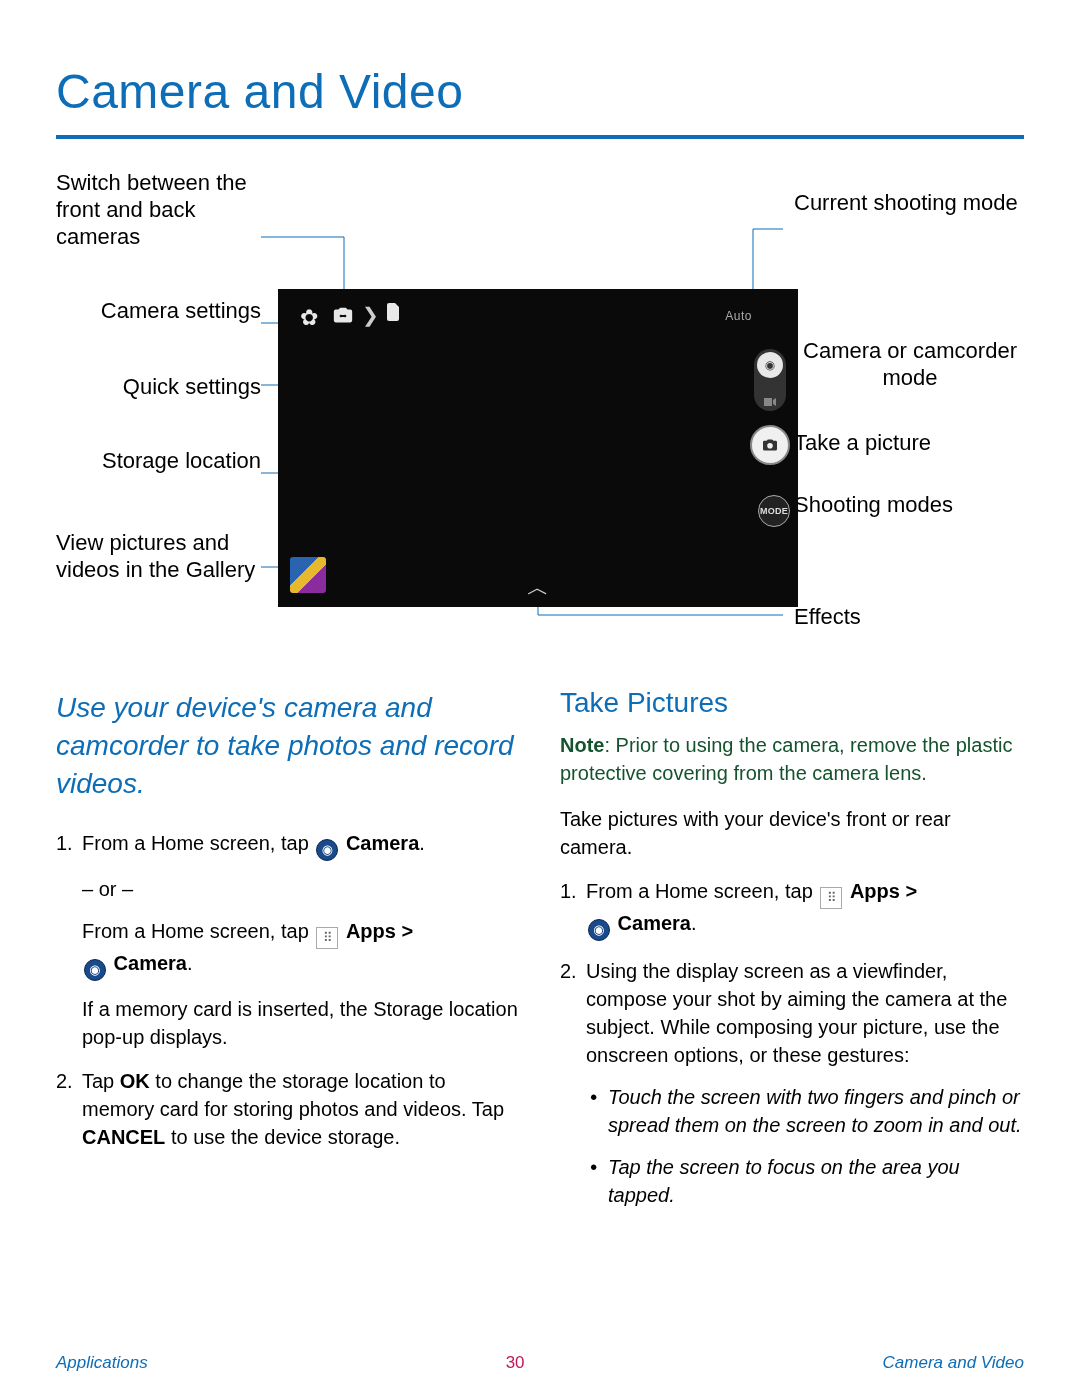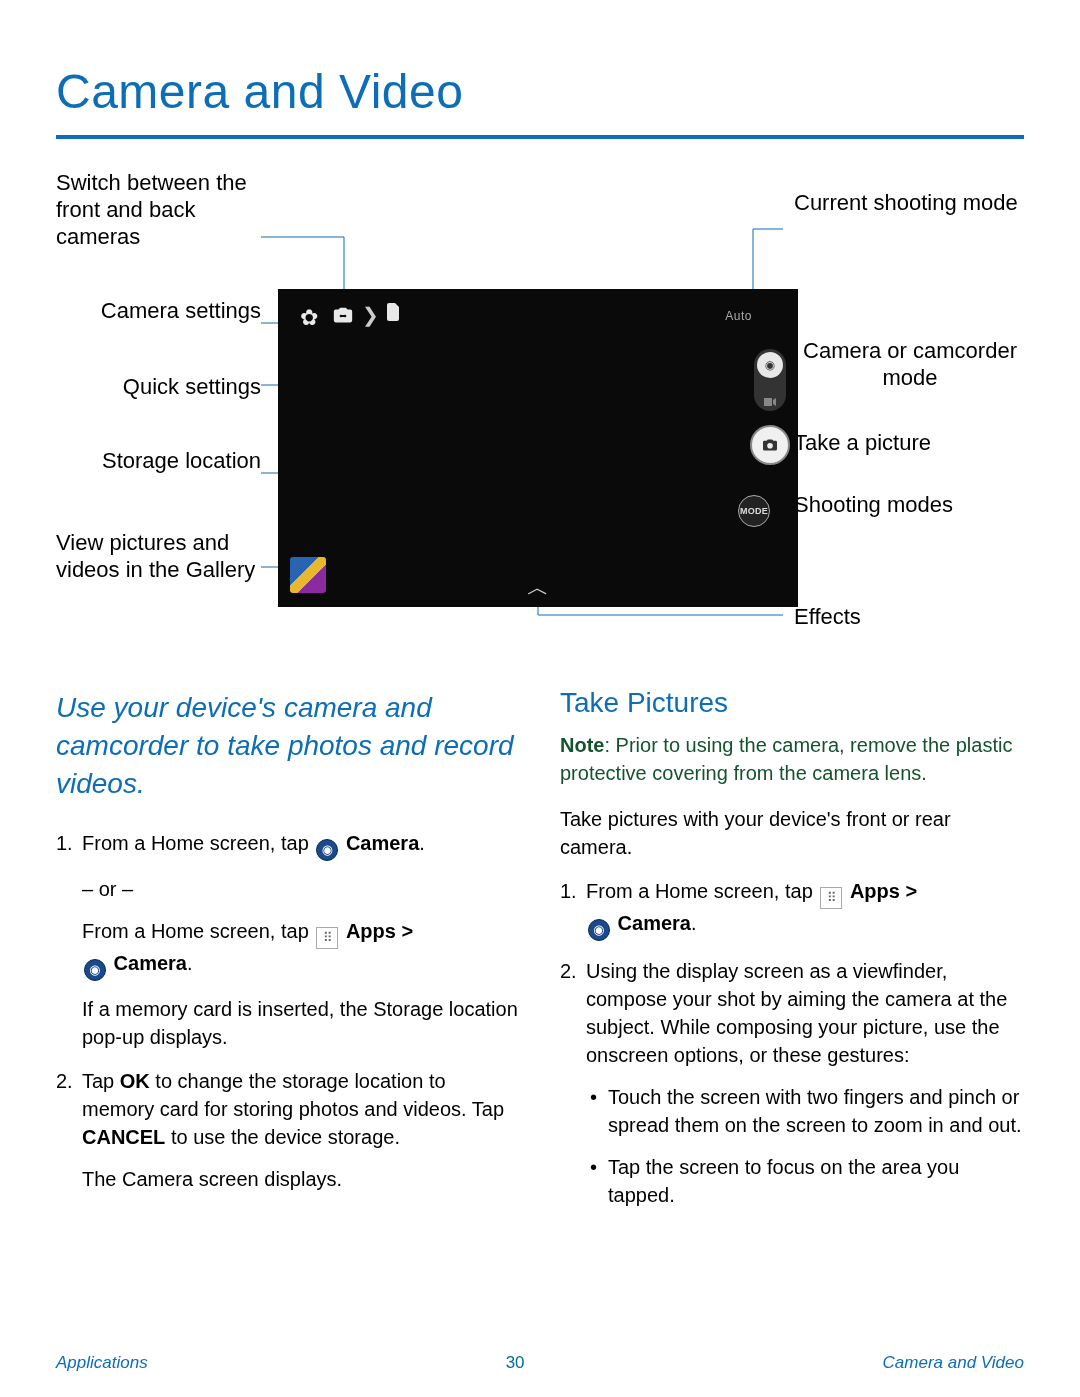--- a/index.html
+++ b/index.html
@@ -18,46 +18,46 @@
   .gear { left: 22px; top: 16px; font-size: 22px; }
   .switch-cam { left: 54px; top: 16px; width: 22px; height: 22px; }
   .chevron { left: 84px; top: 14px; font-size: 20px; color: #ccc; }
   .stor { left: 109px; top: 14px; width: 12px; height: 18px; }
   .auto { position: absolute; right: 46px; top: 20px; font-size: 12px; color: #aaa; letter-spacing: 0.5px; text-align: right; }
   .mode-toggle { position: absolute; right: 12px; top: 60px; width: 32px; height: 62px; background: #333; border-radius: 16px; }
   .mode-toggle .knob { position: absolute; left: 3px; top: 3px; width: 26px; height: 26px; background: #e8e8e8; border-radius: 50%; display:flex; align-items:center; justify-content:center; font-size:12px; color:#333;}
   .mode-toggle .vid { position: absolute; left: 10px; bottom: 8px; width: 12px; height: 10px; }
   .shutter { position: absolute; right: 8px; top: 136px; width: 40px; height: 40px; background: #f0f0f0; border: 2px solid #888; border-radius: 50%; display:flex; align-items:center; justify-content:center; }
   .shutter svg { width:18px; height:14px; }
-  .mode-btn { position: absolute; right: 28px; top: 206px; width: 32px; height: 32px; background: #222; border: 1px solid #aaa; border-radius: 50%; display:flex; align-items:center; justify-content:center; color:#ddd; font-size:9px; font-weight:bold; letter-spacing:0.3px;}
+  .mode-btn { position: absolute; right: 8px; top: 206px; width: 32px; height: 32px; background: #222; border: 1px solid #aaa; border-radius: 50%; display:flex; align-items:center; justify-content:center; color:#ddd; font-size:9px; font-weight:bold; letter-spacing:0.3px;}
   .gallery-thumb { position: absolute; left: 12px; bottom: 14px; width: 36px; height: 36px; background: linear-gradient(135deg,#2a64b0 40%,#e8b82c 40%,#e8b82c 60%, #8a2c9e 60%); border-radius: 3px; }
   .effects-chevron { position: absolute; left: 50%; bottom: 4px; transform: translateX(-50%); color:#ccc; font-size: 22px; }
 
   .columns { display: flex; gap: 40px; }
   .col { flex: 1; font-size: 20px; line-height: 28px; }
   .intro-blurb { font-size: 28px; font-style: italic; color: #0d6db6; line-height: 38px; margin-bottom: 26px; }
   .body-text { margin-bottom: 16px; }
   ol.numbered { list-style: none; padding-left: 0; }
   ol.numbered > li { display: flex; margin-bottom: 16px; }
   ol.numbered > li > .n { width: 26px; flex-shrink: 0; }
   ol.numbered > li > .c { flex: 1; }
   .sub { margin-top: 14px; }
   ul.bullets { list-style: none; padding-left: 0; }
-  ul.bullets > li { position: relative; padding-left: 22px; margin-bottom: 14px; }
+  ul.bullets > li { position: relative; padding-left: 22px; margin-bottom: 14px; font-style: italic; }
   ul.bullets > li::before { content: "•"; position: absolute; left: 4px; }
   .section-head { font-size: 28px; color: #0d6db6; margin-bottom: 14px; font-weight: 400; }
   .note { color: #14532d; margin-bottom: 18px; font-size: 20px; line-height: 28px; }
   .note b { font-weight: bold; }
   .inline-icon { display: inline-flex; width: 22px; height: 22px; vertical-align: -4px; margin: 0 2px; align-items:center; justify-content:center; border:1px solid #aaa; background:#eee; font-size:13px;}
   .inline-icon.blue { background:#1a4a8a; color:#fff; border-color:#0a2a5a; border-radius:50%;}
   .inline-icon.grid { background:#fff; color:#666; letter-spacing:-1px;}
   strong { font-weight: bold; }
 
   .footer { position: absolute; bottom: 24px; left: 0; right: 0; padding: 0 56px; display: flex; justify-content: space-between; font-size: 17px; font-style: italic; color: #0d6db6; }
-  .footer .center { font-style: normal; color: #0369a1; }
+  .footer .center { font-style: normal; color: #be185d; }
 </style>
 </head>
 <body>
 
 <div class="page">
   <h1 class="page-title">Camera and Video</h1>
 
   <div class="diagram-outer">
 
     <div class="left-labels">
@@ -140,21 +140,20 @@
             <div class="sub">
               <span>From a Home screen, tap </span><span class="inline-icon grid">⠿</span> <strong>Apps &gt; </strong><br><span class="inline-icon blue">◉</span> <strong>Camera</strong>.
             </div>
             <div class="sub">If a memory card is inserted, the Storage location pop-up displays.</div>
           </div>
         </li>
         <li>
           <span class="n">2.</span>
           <div class="c">
             <span>Tap </span><strong>OK</strong><span> to change the storage location to memory card for storing photos and videos. Tap </span><strong>CANCEL</strong><span> to use the device storage.</span>
-            <div class="sub">The Camera screen displays.</div>
           </div>
         </li>
       </ol>
     </div>
 
     <div class="col">
       <h2 class="section-head">Take Pictures</h2>
       <p class="note"><b>Note</b><span>: Prior to using the camera, remove the plastic protective covering from the camera lens.</span></p>
       <p class="body-text">Take pictures with your device's front or rear camera.</p>
       <ol class="numbered">

